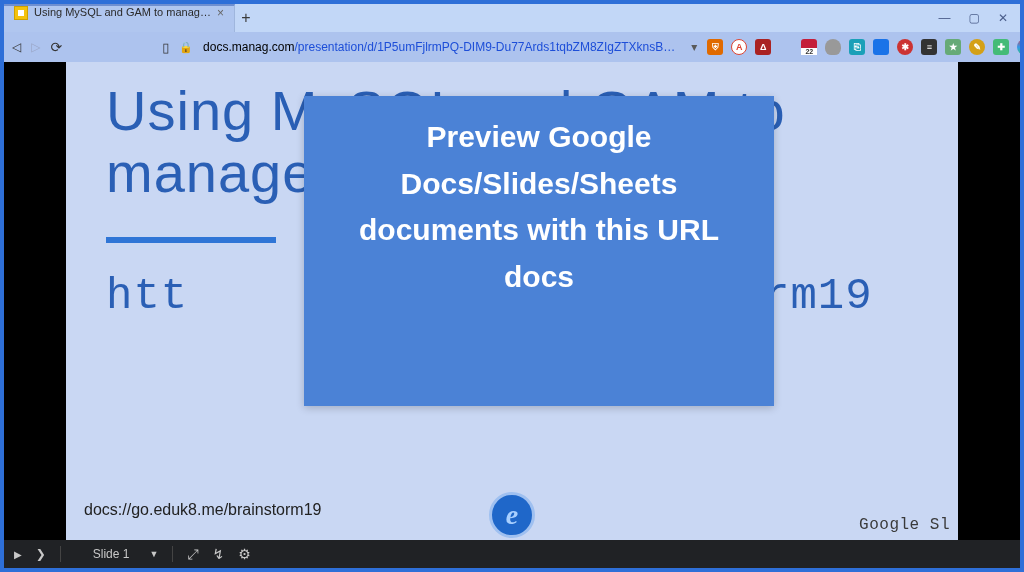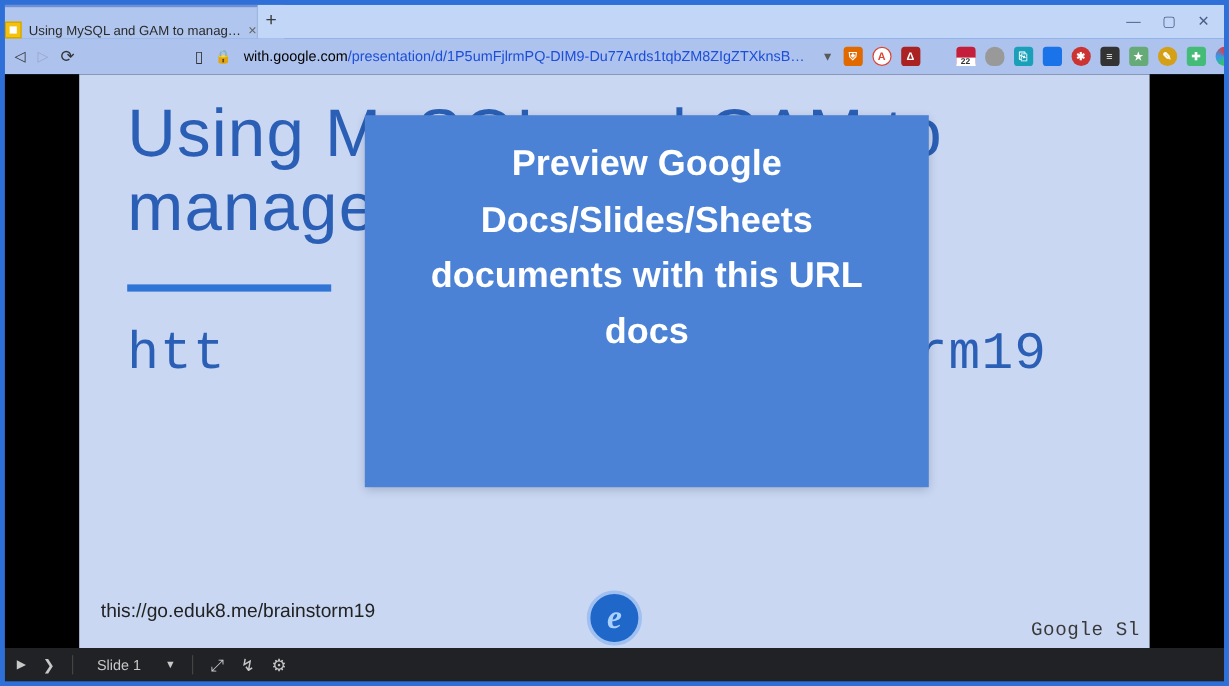--- a/index.html
+++ b/index.html
@@ -2,21 +2,21 @@
 <html><head>
 <meta charset="utf-8">
 <style>
   * { box-sizing: border-box; margin: 0; padding: 0; }
   html, body { width: 1024px; height: 572px; overflow: hidden; font-family: Arial, Helvetica, sans-serif; }
   body { border: 4px solid #2e6fd8; background: #2e6fd8; position: relative; }
 
   
   .titlebar { height: 28px; background: #c2d7f7; display: flex; align-items: stretch; }
   .tab {
-    display: flex; align-items: flex-end; gap: 6px; padding: 0 0;
+    display: flex; align-items: flex-start; gap: 6px; padding: 0 10px;
     background: #b0c6ef; border-right: 1px solid #9fb6dd; border-top: 2px solid #6f8fd0;
     min-width: 210px; font-size: 11px; color: #2a2a2a;
   }
   .tab .favicon {
     width: 14px; height: 14px; background: #f4c20d; border: 1px solid #cfa200;
     display: inline-block; position: relative;
   }
   .tab .favicon::after { content: ""; position: absolute; inset: 3px; background: #ffffff; }
   .tab .tab-close { font-size: 12px; color: #666; margin-left: auto; }
   .newtab {
@@ -97,21 +97,21 @@
   }
   .brand b{ color:#3a3a3a; font-weight:500;font-family:Liberation Mono, monospace; }
 
   
   .present-bar {
     height:28px; background:#202225; color:#c8c8c8; display:flex; align-items:center;
     padding:0 10px; gap:14px; font-size:12px;
   }
   .present-bar .sep { width:1px; height:16px; background:#444; }
   .present-bar .play { font-size:10px; }
-  .present-bar .slidelabel { padding:0 6px; }
+  .present-bar .slidelabel { padding:0 6px;margin-left:12px; }
   .present-bar .icon { font-size:14px; }
 </style>
 </head>
 <body>
 
 <div class="titlebar">
   <div class="tab">
     <span class="favicon"></span>
     <span>Using MySQL and GAM to manag…</span>
     <span class="tab-close">×</span>
@@ -124,21 +124,21 @@
   </div>
 </div>
 
 <div class="urlbar">
   <span class="navbtn">◁</span>
   <span class="navbtn" style="color:#9aa7c8">▷</span>
   <span class="navbtn reload">⟳</span>
   <span class="bookmark">▯</span>
   <span class="lock">🔒</span>
   <span class="url">
-    <span class="host">with.google.com</span><span class="path">/presentation/d/1P5umFjlrmPQ-DIM9-Du77Ards1tqbZM8ZIgZTXknsB…</span>
+    <span class="host">docs.manag.com</span><span class="path">/presentation/d/1P5umFjlrmPQ-DIM9-Du77Ards1tqbZM8ZIgZTXknsB…</span>
   </span>
   <span style="color:#5a5a5a;margin-left:6px">▾</span>
   <div class="ext-icons">
     <span class="ext shield">⛨</span>
     <span class="ext a">A</span>
     <span class="ext d">Δ</span>
     <span style="width:14px"></span>
     <span class="ext cal" data-day="22"></span>
     <span class="ext cloud"></span>
     <span class="ext cyan">⎘</span>
@@ -162,21 +162,21 @@
       <span>manage G Suite accounts</span>
     </div>
     <div class="slide-rule"></div>
     <div class="slide-link">
       <span>htt</span>
       <span style="display:inline-block;width:520px"></span>
       <span>rm19</span>
     </div>
 
     <div class="slide-footer">
-      <span class="footer-url">this://go.eduk8.me/brainstorm19</span>
+      <span class="footer-url">docs://go.eduk8.me/brainstorm19</span>
       <span class="badge">e</span>
     </div>
   </div>
 
   <div class="pillarbox"></div>
 
   <div class="brand">
     <b>Google Sl</b>
   </div>
 </div>

